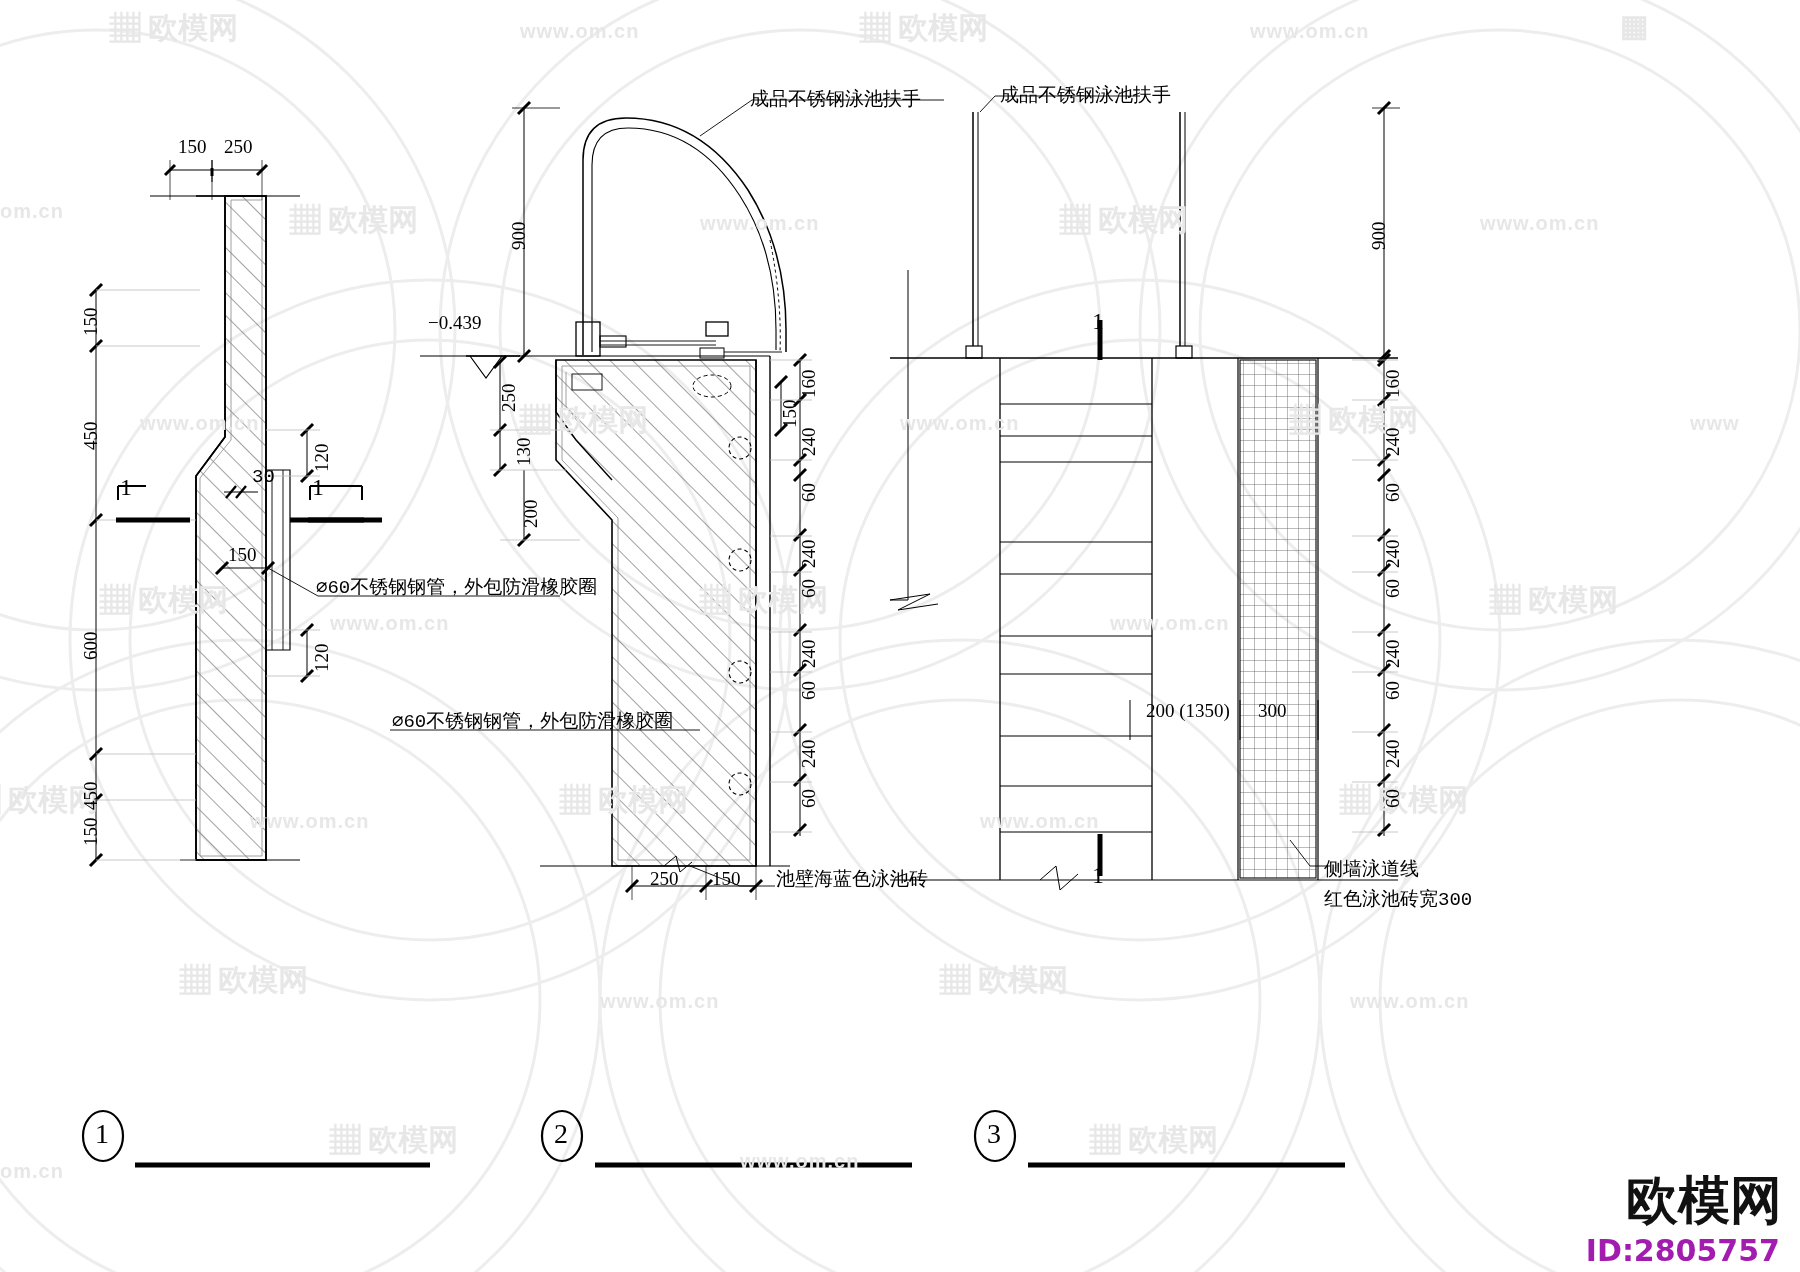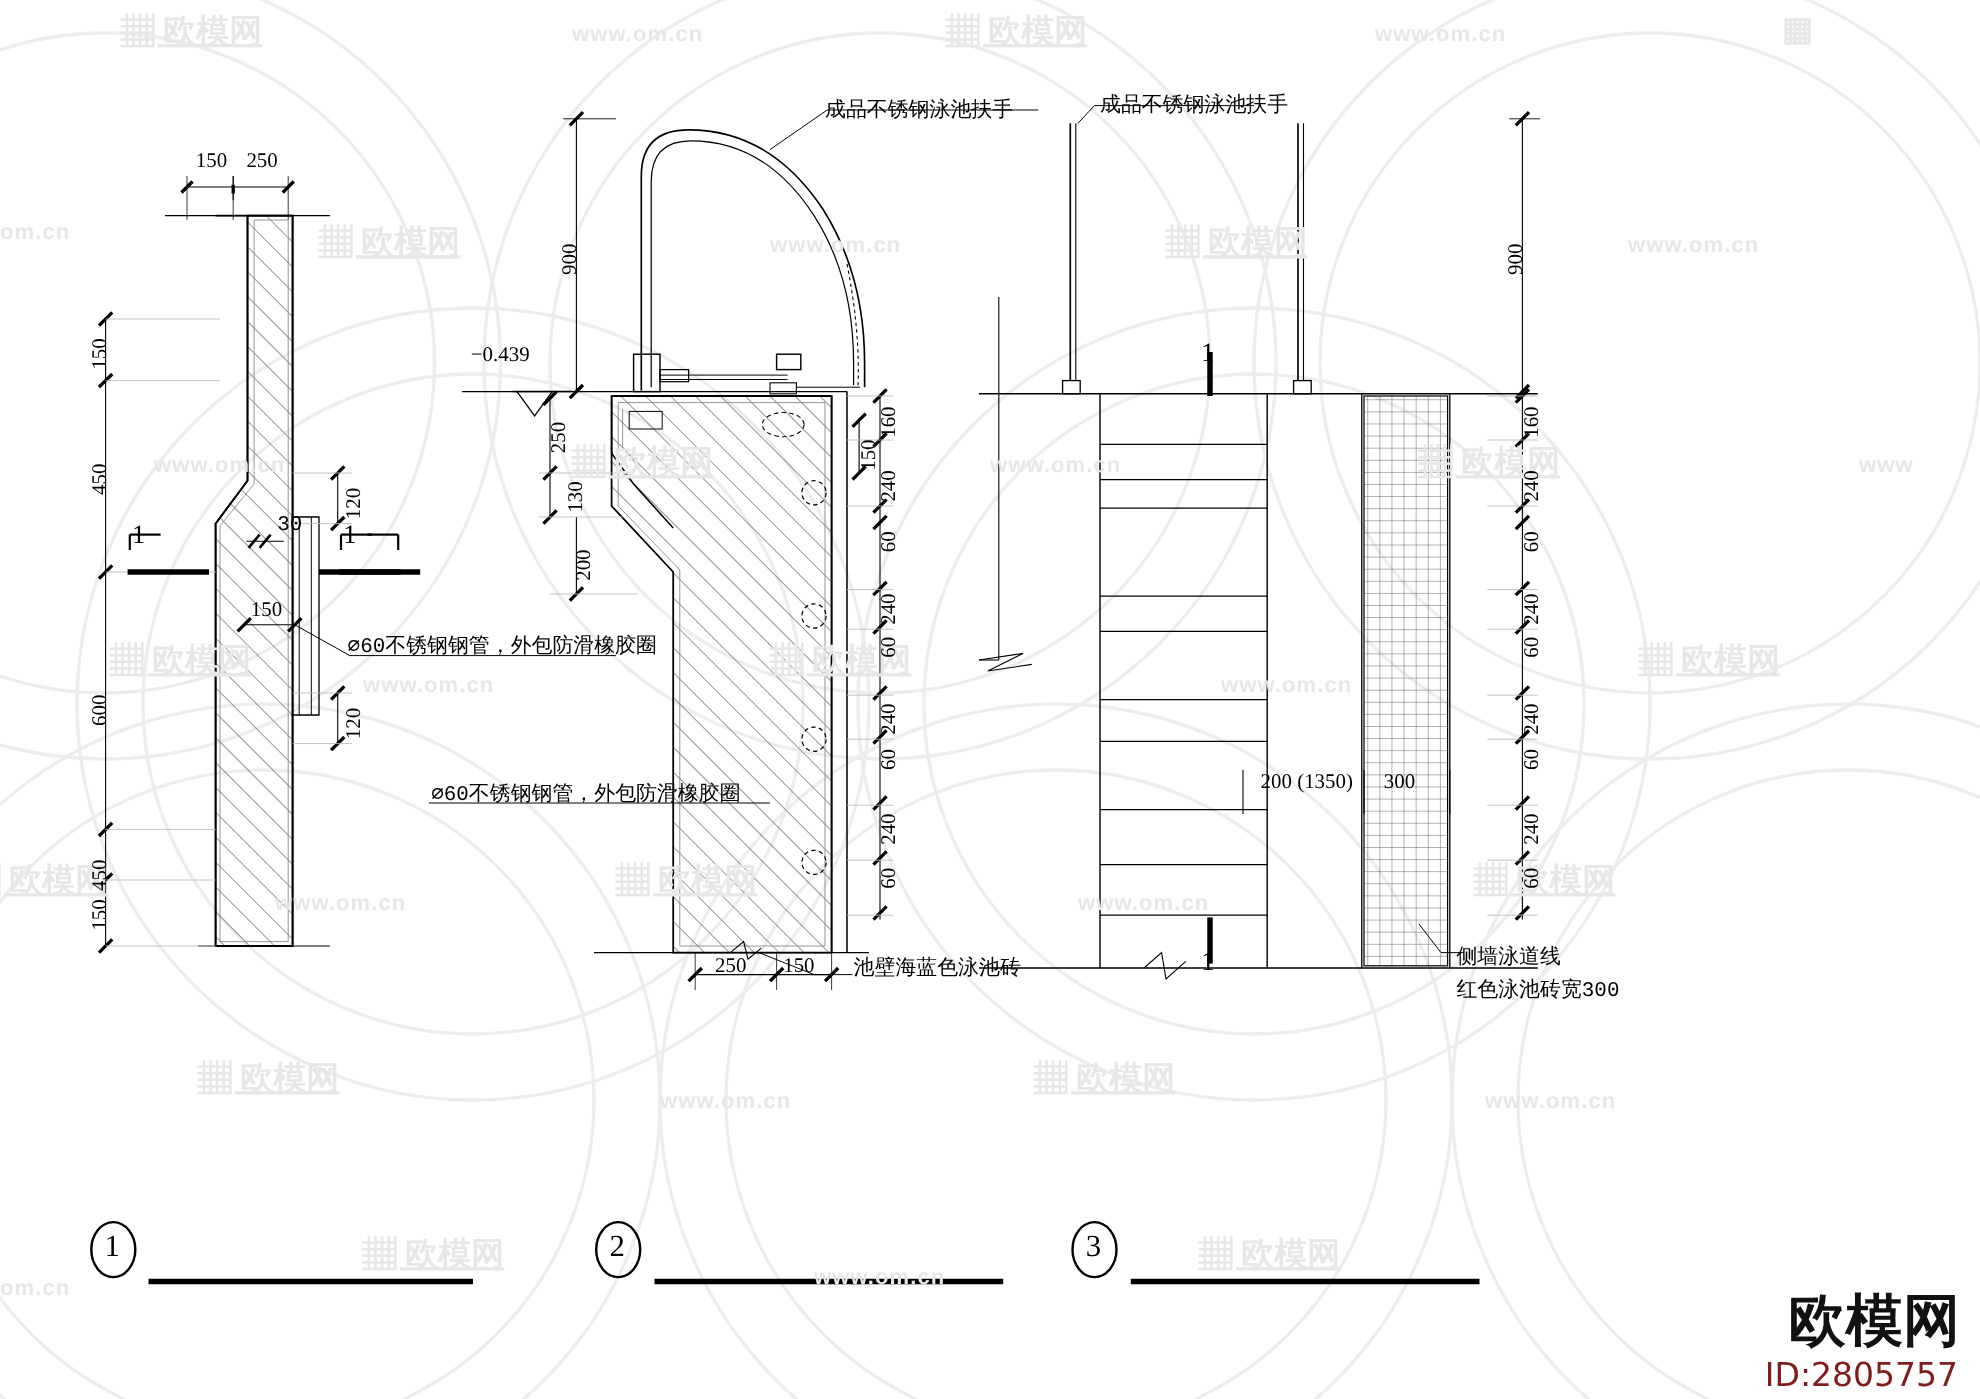--- a/index.html
+++ b/index.html
@@ -4,30 +4,30 @@
 <style>
   html,body{margin:0;padding:0;background:#ffffff;}
   body{width:1800px;height:1272px;position:relative;overflow:hidden;
        font-family:"Liberation Serif", serif;color:#000;}
   .stage{position:absolute;inset:0;}
   svg{position:absolute;top:0;left:0;}
   .wm{position:absolute;pointer-events:none;user-select:none;
       color:#e7e7e7;font-family:"Liberation Sans",sans-serif;font-weight:bold;
       white-space:nowrap;}
   .wm-txt{font-size:20px;letter-spacing:1px;}
-  .wm-sofa{font-size:30px;text-decoration:underline;}
+  .wm-sofa{font-size:30px;}
   .lbl{position:absolute;white-space:nowrap;font-family:"Liberation Serif",serif;}
   .dim{font-size:19px;}
   .dimv{font-size:19px;transform-origin:0 0;}
   .cn{font-family:Liberation Mono, monospace;font-size:19px;}
   .title{font-family:"DejaVu Sans",sans-serif;font-size:31px;font-weight:bold;letter-spacing:0px;}
   .brand{position:absolute;right:18px;bottom:36px;color:#111;
          font-family:"DejaVu Sans",sans-serif;font-weight:bold;font-size:52px;}
-  .brandid{position:absolute;right:20px;bottom:4px;color:#7f1d1d;
-         font-family:"DejaVu Sans",sans-serif;font-weight:normal;font-size:30px;}
+  .brandid{position:absolute;right:20px;bottom:4px;color:#a21caf;
+         font-family:"DejaVu Sans",sans-serif;font-weight:bold;font-size:30px;}
 </style>
 </head>
 <body>
 
 <div class="stage">
 
 <svg width="1800" height="1272">
   <g stroke="#ededed" stroke-width="3" fill="none">
     <circle cx="95" cy="330" r="300"></circle>
     <circle cx="95" cy="330" r="360"></circle>

